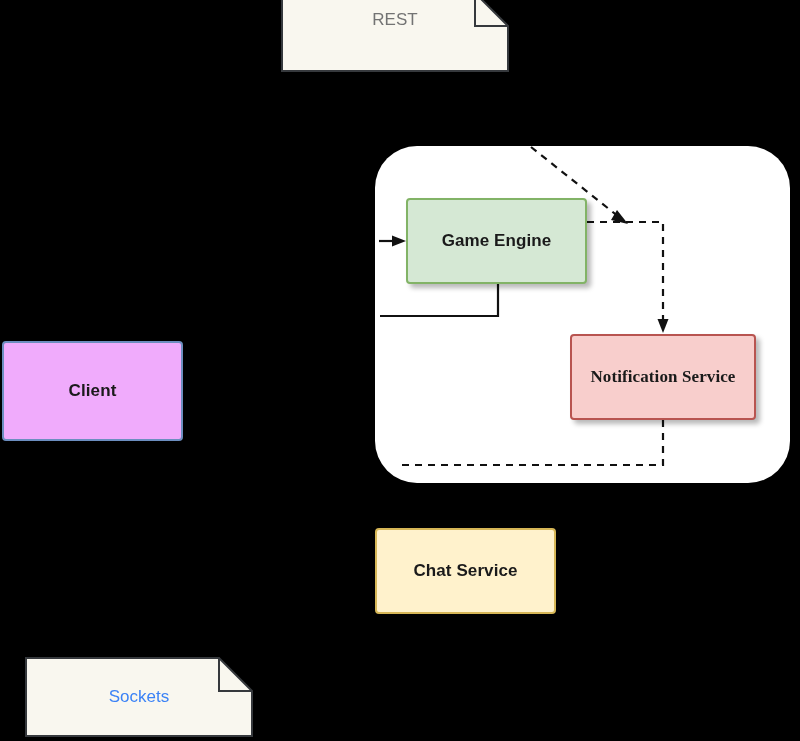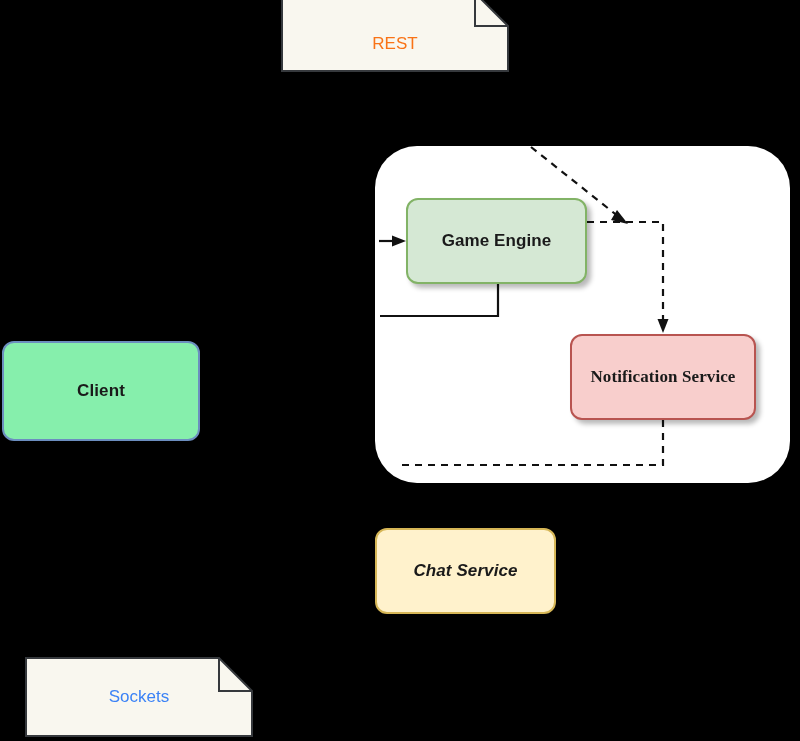--- a/index.html
+++ b/index.html
@@ -20,21 +20,21 @@
   .group-container {
     position: absolute;
     background: #ffffff;
     border-radius: 42px;
   }
 
   
   .node {
     position: absolute;
     box-sizing: border-box;
-    border-radius: 12px;
+    border-radius: 4px;
     border-width: 2px;
     border-style: solid;
     display: flex;
     align-items: center;
     justify-content: center;
     box-shadow: 4px 4px 5px rgba(0,0,0,0.28);
   }
   .node .node-label {
     font-size: 17px;
     font-weight: bold;
@@ -113,40 +113,40 @@
     <g>
       <path class="edge-dashed" d="M 663 420 L 663 465 L 400 465"></path>
     </g>
   </svg>
 
   <div class="note" id="note-0" style="left: 281px; top: -8px; width: 228px; height: 80px;">
     <svg id="note-0-svg" width="228" height="80" viewBox="0 0 228 80">
         <path d="M 1 1 L 194 1 L 227 34 L 227 79 L 1 79 Z" fill="#f9f7ef" stroke="#36393d" stroke-width="2"></path>
         <path d="M 194 1 L 194 34 L 227 34" fill="none" stroke="#36393d" stroke-width="2"></path>
       </svg>
-    <span class="note-label" id="note-0-label" style="top: 42px; color: #f97316;">REST</span>
+    <span class="note-label" id="note-0-label" style="top: 18px; color: #737373;">REST</span>
   </div>
 
   <div class="note" id="note-1" style="left: 25px; top: 657px; width: 228px; height: 80px;">
     <svg id="note-1-svg" width="228" height="80" viewBox="0 0 228 80">
         <path d="M 1 1 L 194 1 L 227 34 L 227 79 L 1 79 Z" fill="#f9f7ef" stroke="#36393d" stroke-width="2"></path>
         <path d="M 194 1 L 194 34 L 227 34" fill="none" stroke="#36393d" stroke-width="2"></path>
       </svg>
     <span class="note-label" id="note-1-label" style="top: 30px; color: #3b82f6;">Sockets</span>
   </div>
 
-  <div class="node" id="node-0" style="left: 2px; top: 341px; width: 198px; height: 100px; background: #86efac; border-color: rgb(108, 142, 191);">
+  <div class="node" id="node-0" style="left: 2px; top: 341px; width: 181px; height: 100px; background: #f0abfc; border-color: rgb(108, 142, 191);">
     <span class="node-label" style="color: rgb(26, 26, 26);">Client</span>
   </div>
 
   <div class="node" id="node-1" style="left: 406px; top: 198px; width: 181px; height: 86px; background: rgb(213, 232, 212); border-color: rgb(130, 179, 102);">
     <span class="node-label" style="color: rgb(26, 26, 26);">Game Engine</span>
   </div>
 
   <div class="node" id="node-2" style="left: 570px; top: 334px; width: 186px; height: 86px; background: rgb(248, 206, 204); border-color: rgb(184, 84, 80);">
     <span class="node-label" style="color: rgb(26, 26, 26); font-family: Liberation Serif, serif;">Notification Service</span>
   </div>
 
   <div class="node" id="node-3" style="left: 375px; top: 528px; width: 181px; height: 86px; background: rgb(255, 242, 204); border-color: rgb(214, 182, 86);">
-    <span class="node-label" style="color: rgb(26, 26, 26); font-style: italic;">Chat Service</span>
+    <span class="node-label" style="color: rgb(26, 26, 26);">Chat Service</span>
   </div>
 
 </div>
 
 </body></html>

